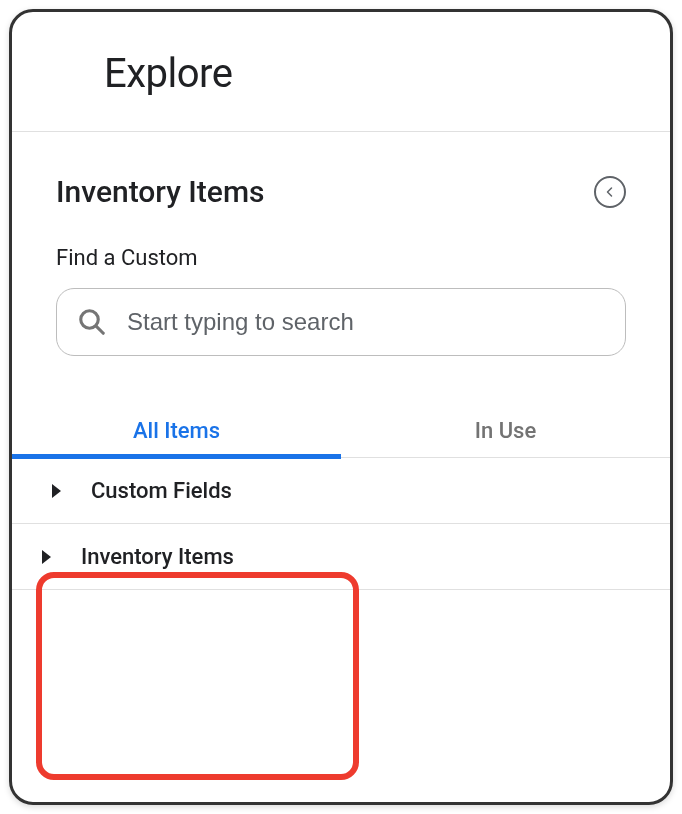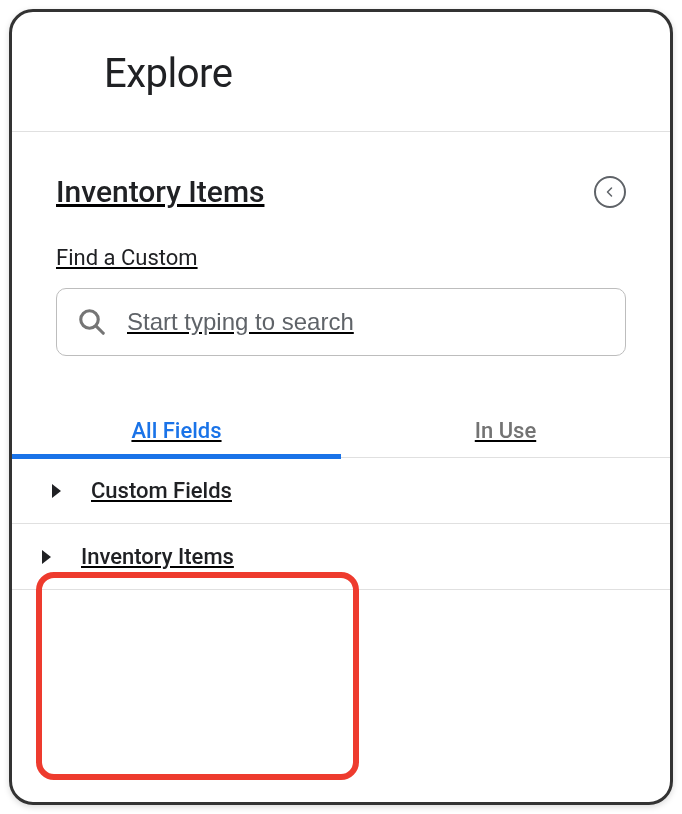--- a/index.html
+++ b/index.html
@@ -35,21 +35,20 @@
       letter-spacing: -0.5px;
       margin-left: 48px;
     }
     .divider {
       height: 1px;
       background: #e0e0e0;
       width: 100%;
     }
     .section {
       padding: 42px 44px 0 44px;
-      text-decoration: underline;
     }
     .section-header {
       display: flex;
       justify-content: space-between;
       align-items: center;
       margin-bottom: 36px;
     }
     .section-title {
       font-size: 30px;
       font-weight: 500;
@@ -73,21 +72,21 @@
     .search-label {
       font-size: 22px;
       color: #202124;
       margin-bottom: 18px;
       font-weight: 400;
     }
     .search-box {
       display: flex;
       align-items: center;
       border: 1.5px solid #bdbdbd;
-      border-radius: 10px;
+      border-radius: 18px;
       height: 68px;
       padding: 5px 20px;
       margin-bottom: 48px;
     }
     .search-icon {
       width: 30px;
       height: 30px;
       margin-right: 20px;
       flex-shrink: 0;
     }
@@ -189,21 +188,21 @@
     <div class="search-label">Find a Custom</div>
     <div class="search-box">
       <svg class="search-icon" viewBox="0 0 24 24">
         <circle cx="10" cy="10" r="7" stroke="#757575" stroke-width="2.5" fill="none"></circle>
         <line x1="15.5" y1="15.5" x2="21" y2="21" stroke="#757575" stroke-width="2.5" stroke-linecap="round"></line>
       </svg>
       <input type="text" class="search-input" placeholder="Start typing to search" style="">
     </div>
 
     <div class="tabs">
-      <div class="tab active">All Fields</div>
+      <div class="tab active">All Items</div>
       <div class="tab">In Use</div>
     </div>
 
     <div class="field-list">
       <div class="field-item">
         <div class="expand-arrow"></div>
         <div class="field-label">Custom Fields</div>
       </div>
       <div class="field-item">
         <div class="expand-arrow"></div>

